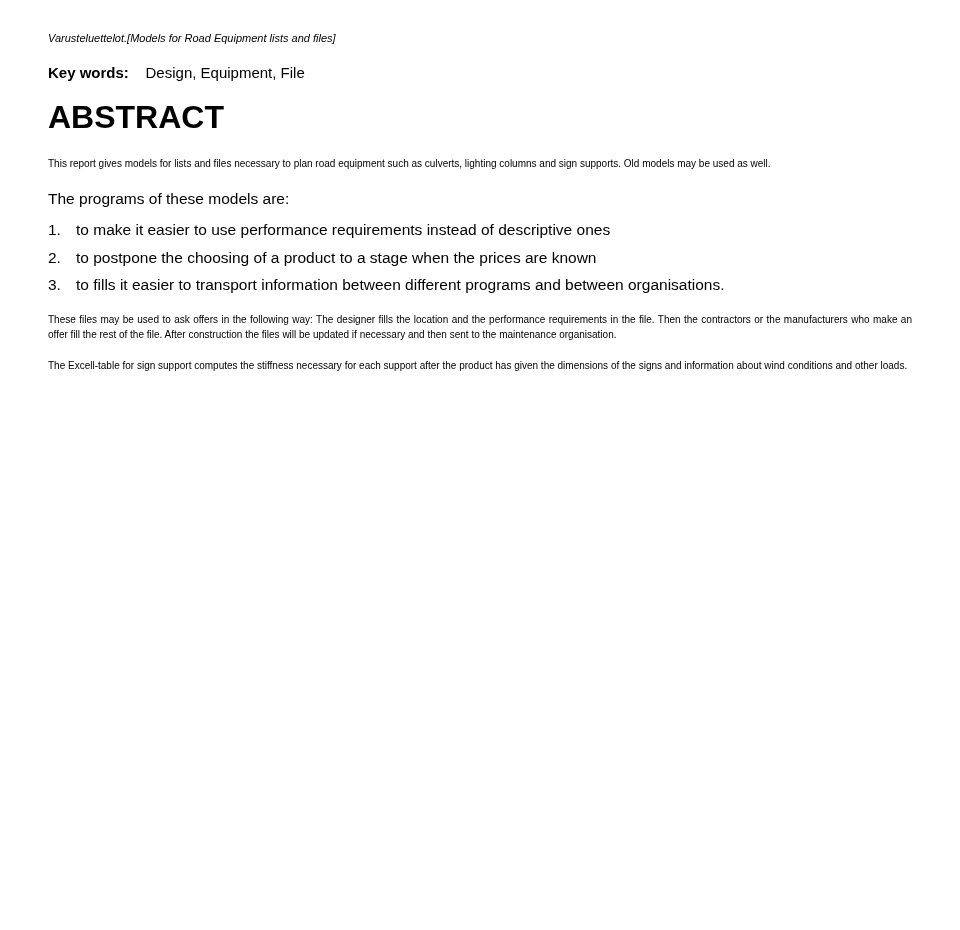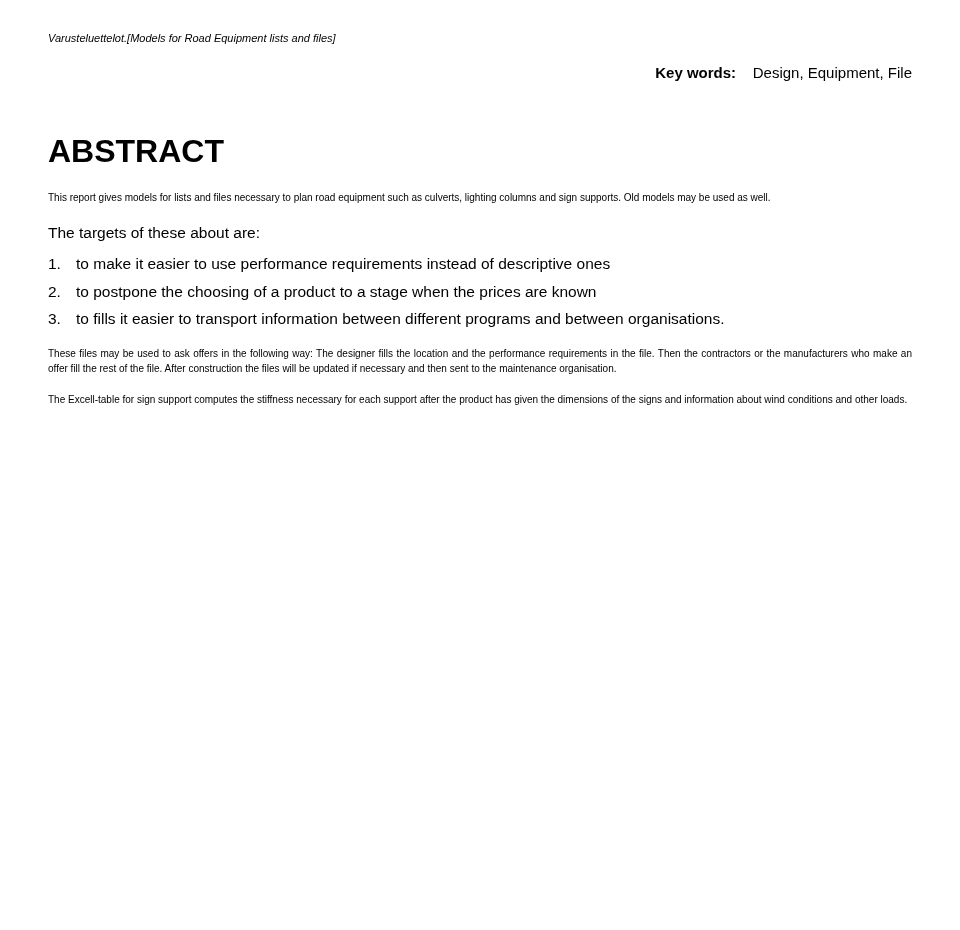--- a/index.html
+++ b/index.html
@@ -22,22 +22,21 @@
       font-size: 11px;
       font-weight: normal;
       margin-bottom: 20px;
       font-family: Arial, sans-serif;
       font-style: italic;
     }
 
     .keywords-line {
       font-size: 15px;
       font-family: Arial, sans-serif;
-      margin-bottom: 52px;
-      text-align: right;
+      margin-bottom: 18px;
     }
 
     .keywords-label {
       font-weight: bold;
     }
 
     .abstract-heading {
       font-size: 32px;
       font-weight: bold;
       font-family: Arial, sans-serif;
@@ -90,21 +89,21 @@
 
 <div class="keywords-line">
   <span class="keywords-label">Key words:</span>&nbsp;&nbsp;&nbsp;
   <span>Design, Equipment, File</span>
 </div>
 
 <div class="abstract-heading">ABSTRACT</div>
 
 <p class="body-text">This report gives models for lists and files necessary to plan road equipment such as culverts, lighting columns and sign supports. Old models may be used as well.</p>
 
-<p class="targets-intro">The targets of these about are:</p>
+<p class="targets-intro">The programs of these models are:</p>
 
 <ol class="numbered-list">
   <li>
     <span class="list-number">1.</span>
     <span class="list-content">to make it easier to use performance requirements instead of descriptive ones</span>
   </li>
   <li>
     <span class="list-number">2.</span>
     <span class="list-content">to postpone the choosing of a product to a stage when the prices are known</span>
   </li>

